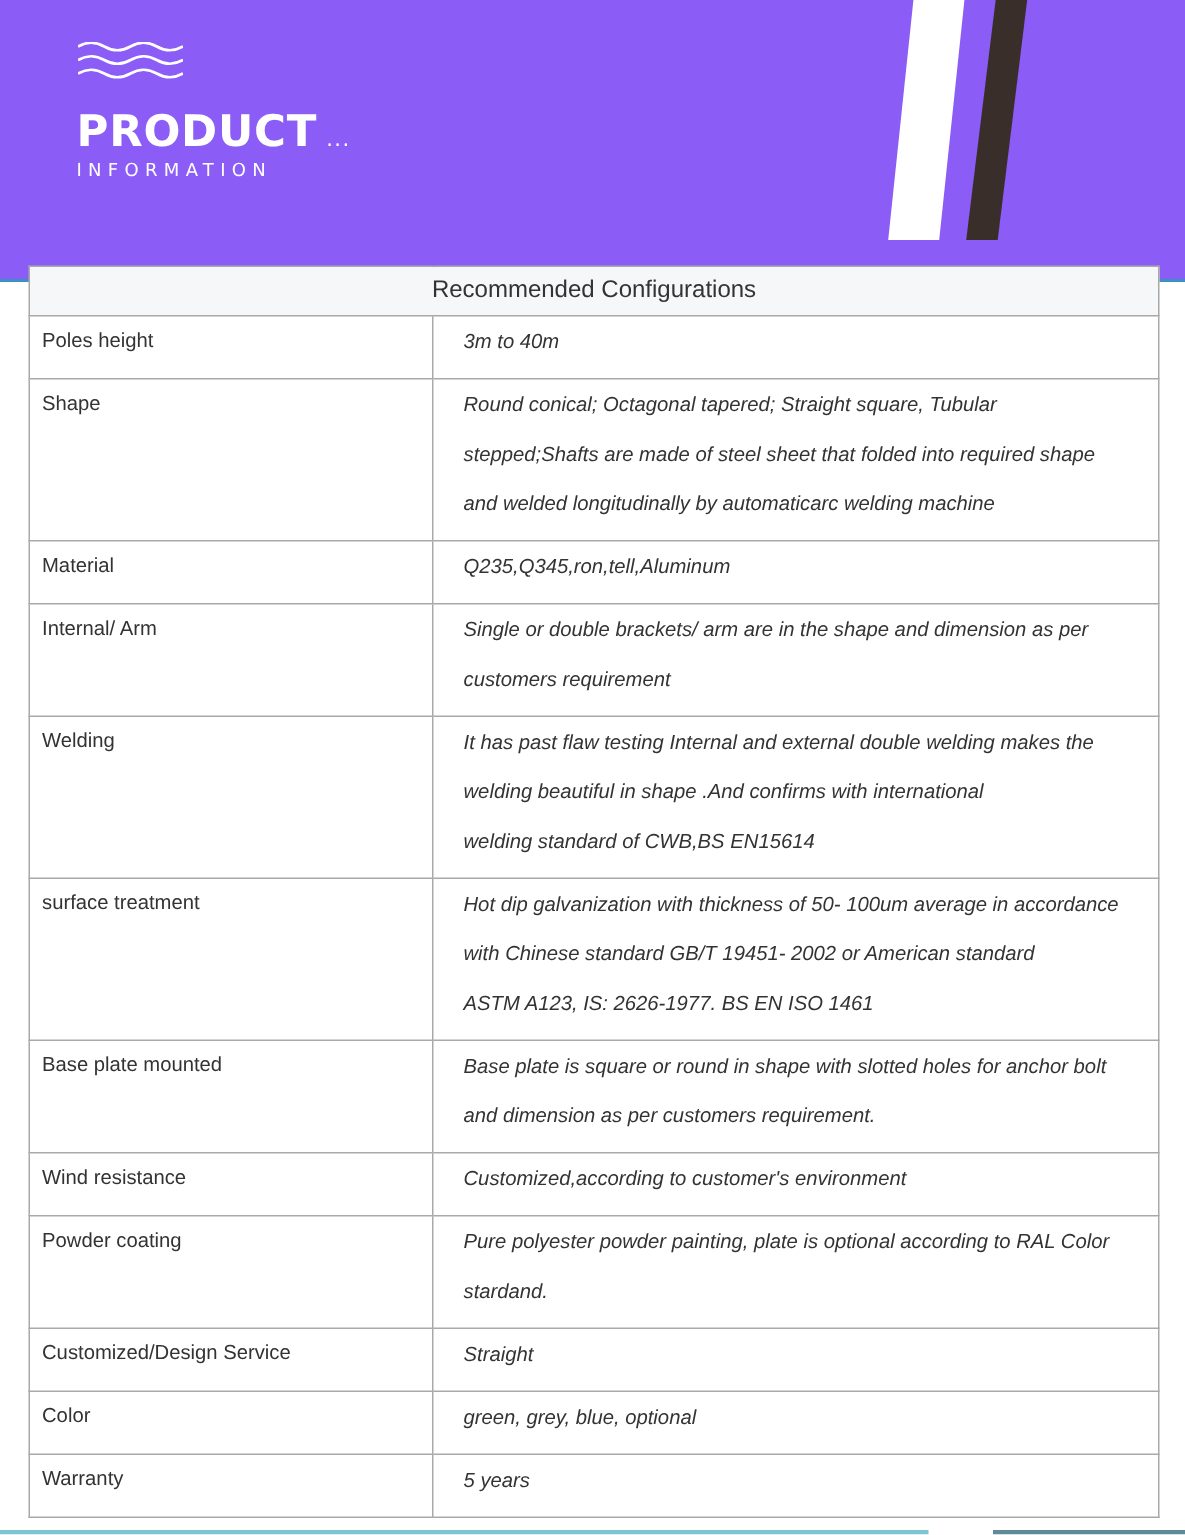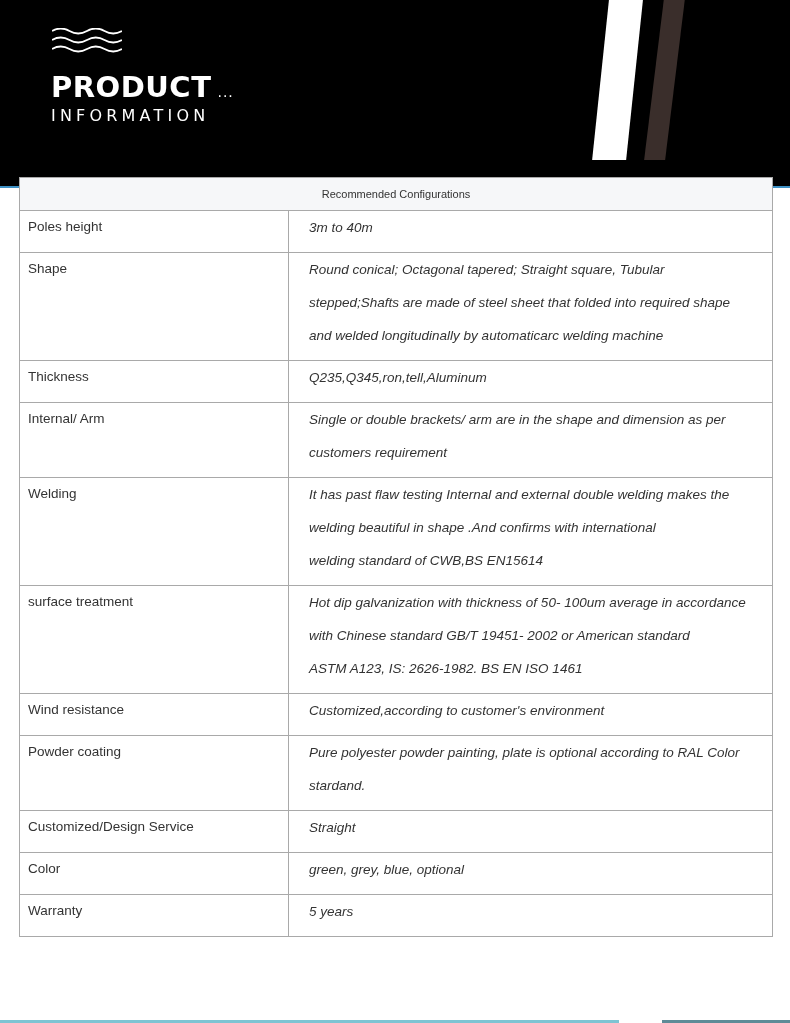--- a/index.html
+++ b/index.html
@@ -1,21 +1,21 @@
 <!DOCTYPE html>
 <html><head>
   <meta charset="utf-8">
   <style>
     * { box-sizing: border-box; margin: 0; padding: 0; }
     html, body { width: 790px; height: 1023px; background: #ffffff; overflow: hidden; }
     body { font-family: "Liberation Sans", "DejaVu Sans", sans-serif; color: #333333; position: relative; }
 
     .banner {
       position: absolute; left: 0; top: 0; width: 790px; height: 188px;
-      background: #000000; overflow: hidden;
+      background: #8b5cf6; overflow: hidden;
     }
     .banner .stripe-white {
       position: absolute; top: -10px; left: 610px; width: 34px; height: 170px;
       background: #ffffff; transform: skewX(-6deg); transform-origin: top left;
     }
     .banner .stripe-dark {
       position: absolute; top: -10px; left: 665px; width: 21px; height: 170px;
       background: #3a2e2b; transform: skewX(-7deg); transform-origin: top left;
     }
     .banner .bottom-line {
@@ -23,32 +23,32 @@
     }
     .waves { position: absolute; left: 52px; top: 28px; width: 70px; height: 28px; }
     .title-main {
       position: absolute; left: 51px; top: 70px;
       font-family: "DejaVu Sans", sans-serif; font-weight: bold; font-size: 29px; color: #ffffff;
       letter-spacing: 0.5px;
     }
     .title-main .dots { font-size: 14px; font-weight: normal; margin-left: 6px; letter-spacing: 1px; }
     .title-sub {
       position: absolute; left: 51px; top: 106px;
-      font-family: "DejaVu Sans", sans-serif; font-size: 16px; color: #ffffff; letter-spacing: 4.2px;
+      font-family: "DejaVu Sans", sans-serif; font-size: 12px; color: #ffffff; letter-spacing: 4.2px;
     }
 
     table.spec {
       position: absolute; left: 19px; top: 177px; width: 754px;
       border-collapse: collapse; font-size: 13.5px; color: #333333;
     }
     table.spec td, table.spec th {
       border: 1px solid #a9a9a9; vertical-align: top; font-weight: normal;
     }
     table.spec th {
-      background: #f6f7f9; height: 33px; text-align: center; vertical-align: middle; font-size: 11px;
+      background: #f6f7f9; height: 33px; text-align: center; vertical-align: middle; font-size: 16px;
     }
     table.spec td.label { width: 269px; padding: 8px 8px 0 8px; margin-top: 28px; }
     table.spec td.value { padding: 8px 10px 0 20px; line-height: 33px; }
     table.spec td.value .line { display: block; height: 33px; line-height: 17px; font-style: italic; }
     table.spec tr { height: 33px; }
 
     .bottom-bar-left {
       position: absolute; left: 0; top: 1020px; width: 619px; height: 3px; background: #7ec4d3;
     }
     .bottom-bar-right {
@@ -88,21 +88,21 @@
       </tr>
       <tr>
         <td class="label">Shape</td>
         <td class="value">
           <span class="line">Round conical; Octagonal tapered; Straight square, Tubular</span>
           <span class="line">stepped;Shafts are made of steel sheet that folded into required shape</span>
           <span class="line">and welded longitudinally by automaticarc welding machine</span>
         </td>
       </tr>
       <tr>
-        <td class="label">Thickness</td>
+        <td class="label">Material</td>
         <td class="value">
           <span class="line">Q235,Q345,ron,tell,Aluminum</span>
         </td>
       </tr>
       <tr>
         <td class="label">Internal/ Arm</td>
         <td class="value">
           <span class="line">Single or double brackets/ arm are in the shape and dimension as per</span>
           <span class="line">customers requirement</span>
         </td>
@@ -113,21 +113,28 @@
           <span class="line">It has past flaw testing Internal and external double welding makes the</span>
           <span class="line">welding beautiful in shape .And confirms with international</span>
           <span class="line">welding standard of CWB,BS EN15614</span>
         </td>
       </tr>
       <tr>
         <td class="label">surface treatment</td>
         <td class="value">
           <span class="line">Hot dip galvanization with thickness of 50- 100um average in accordance</span>
           <span class="line">with Chinese standard GB/T 19451- 2002 or American standard</span>
-          <span class="line">ASTM A123, IS: 2626-1982. BS EN ISO 1461</span>
+          <span class="line">ASTM A123, IS: 2626-1977. BS EN ISO 1461</span>
+        </td>
+      </tr>
+      <tr>
+        <td class="label">Base plate mounted</td>
+        <td class="value">
+          <span class="line">Base plate is square or round in shape with slotted holes for anchor bolt</span>
+          <span class="line">and dimension as per customers requirement.</span>
         </td>
       </tr>
       <tr>
         <td class="label">Wind resistance</td>
         <td class="value">
           <span class="line">Customized,according to customer's environment</span>
         </td>
       </tr>
       <tr>
         <td class="label">Powder coating</td>

